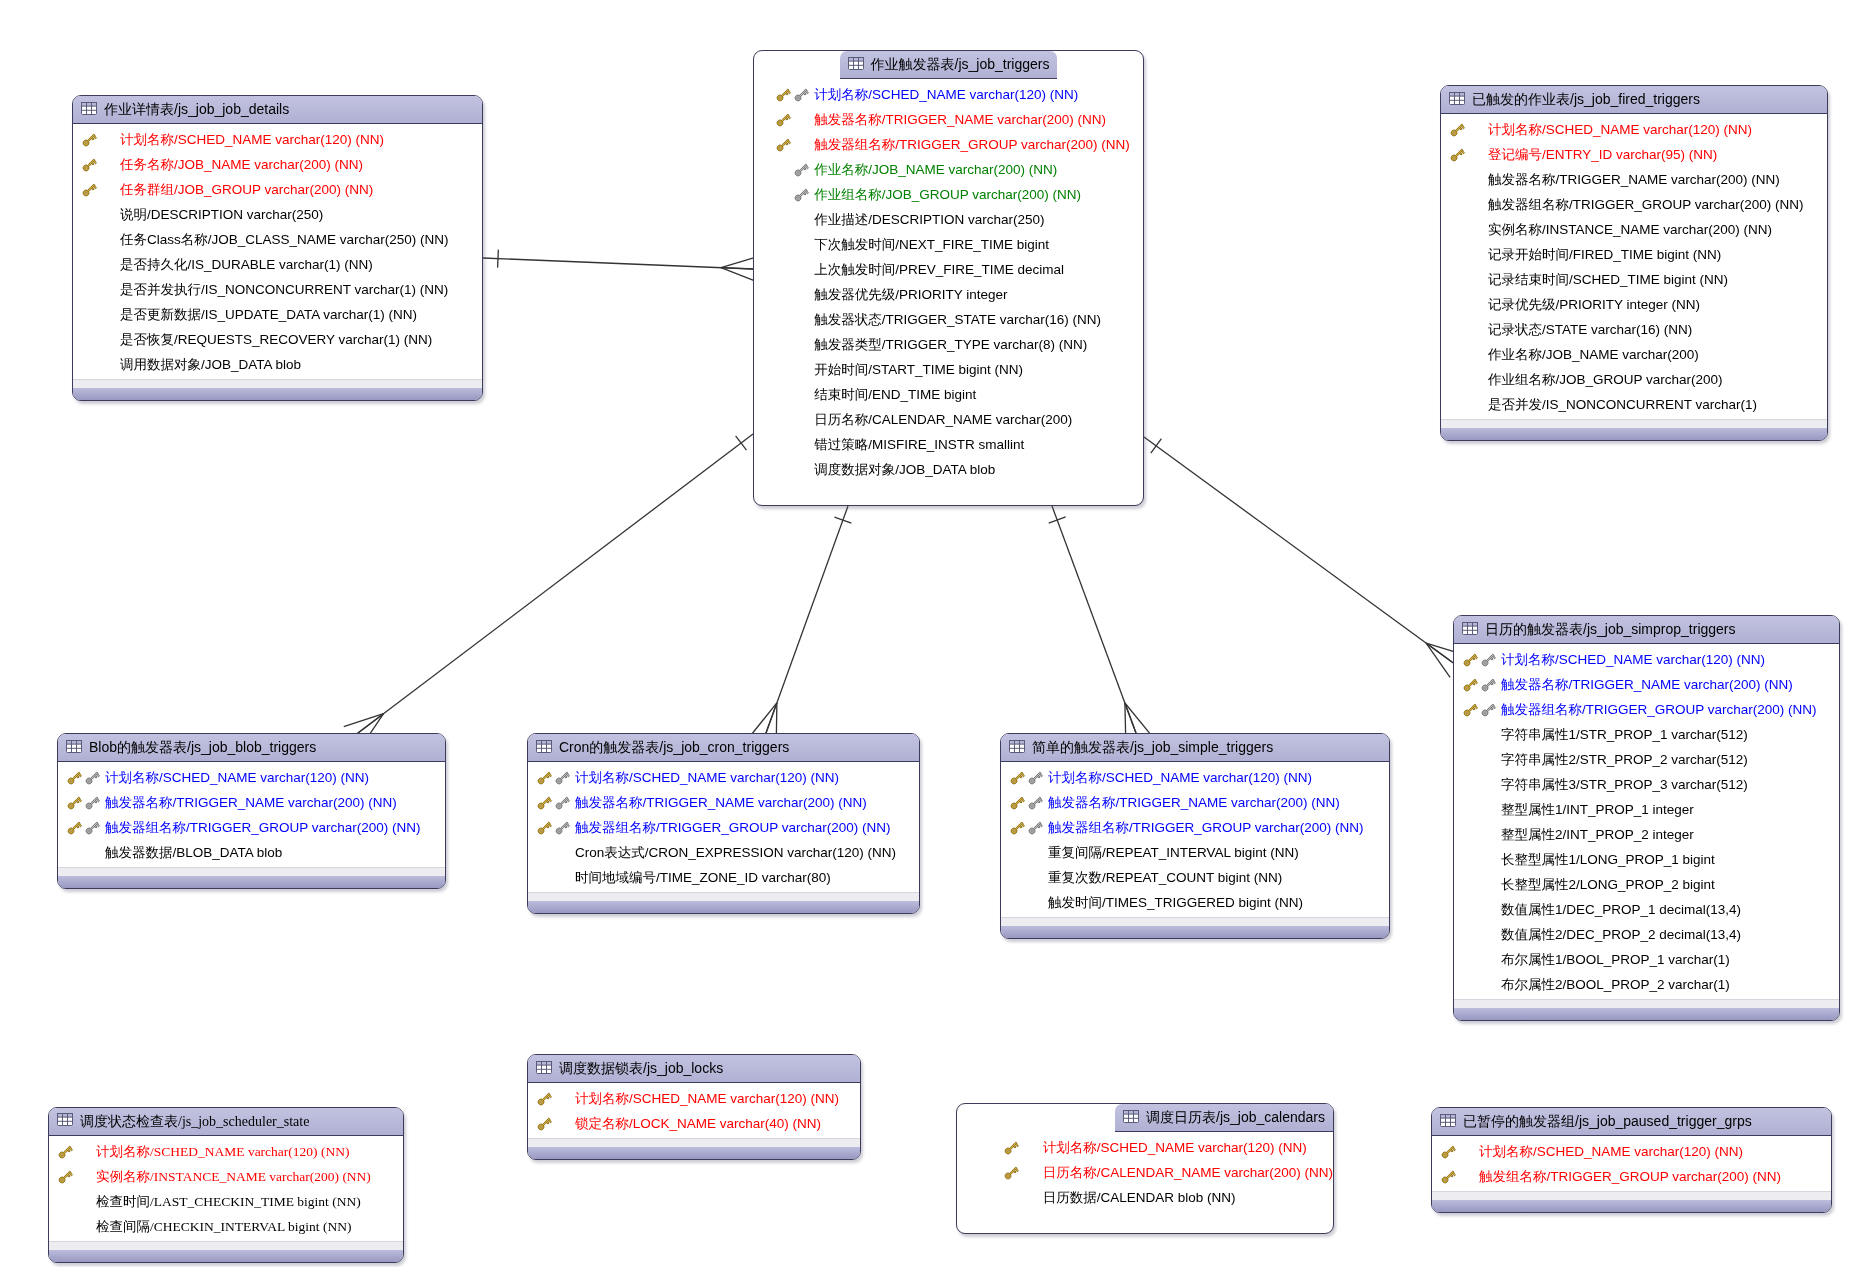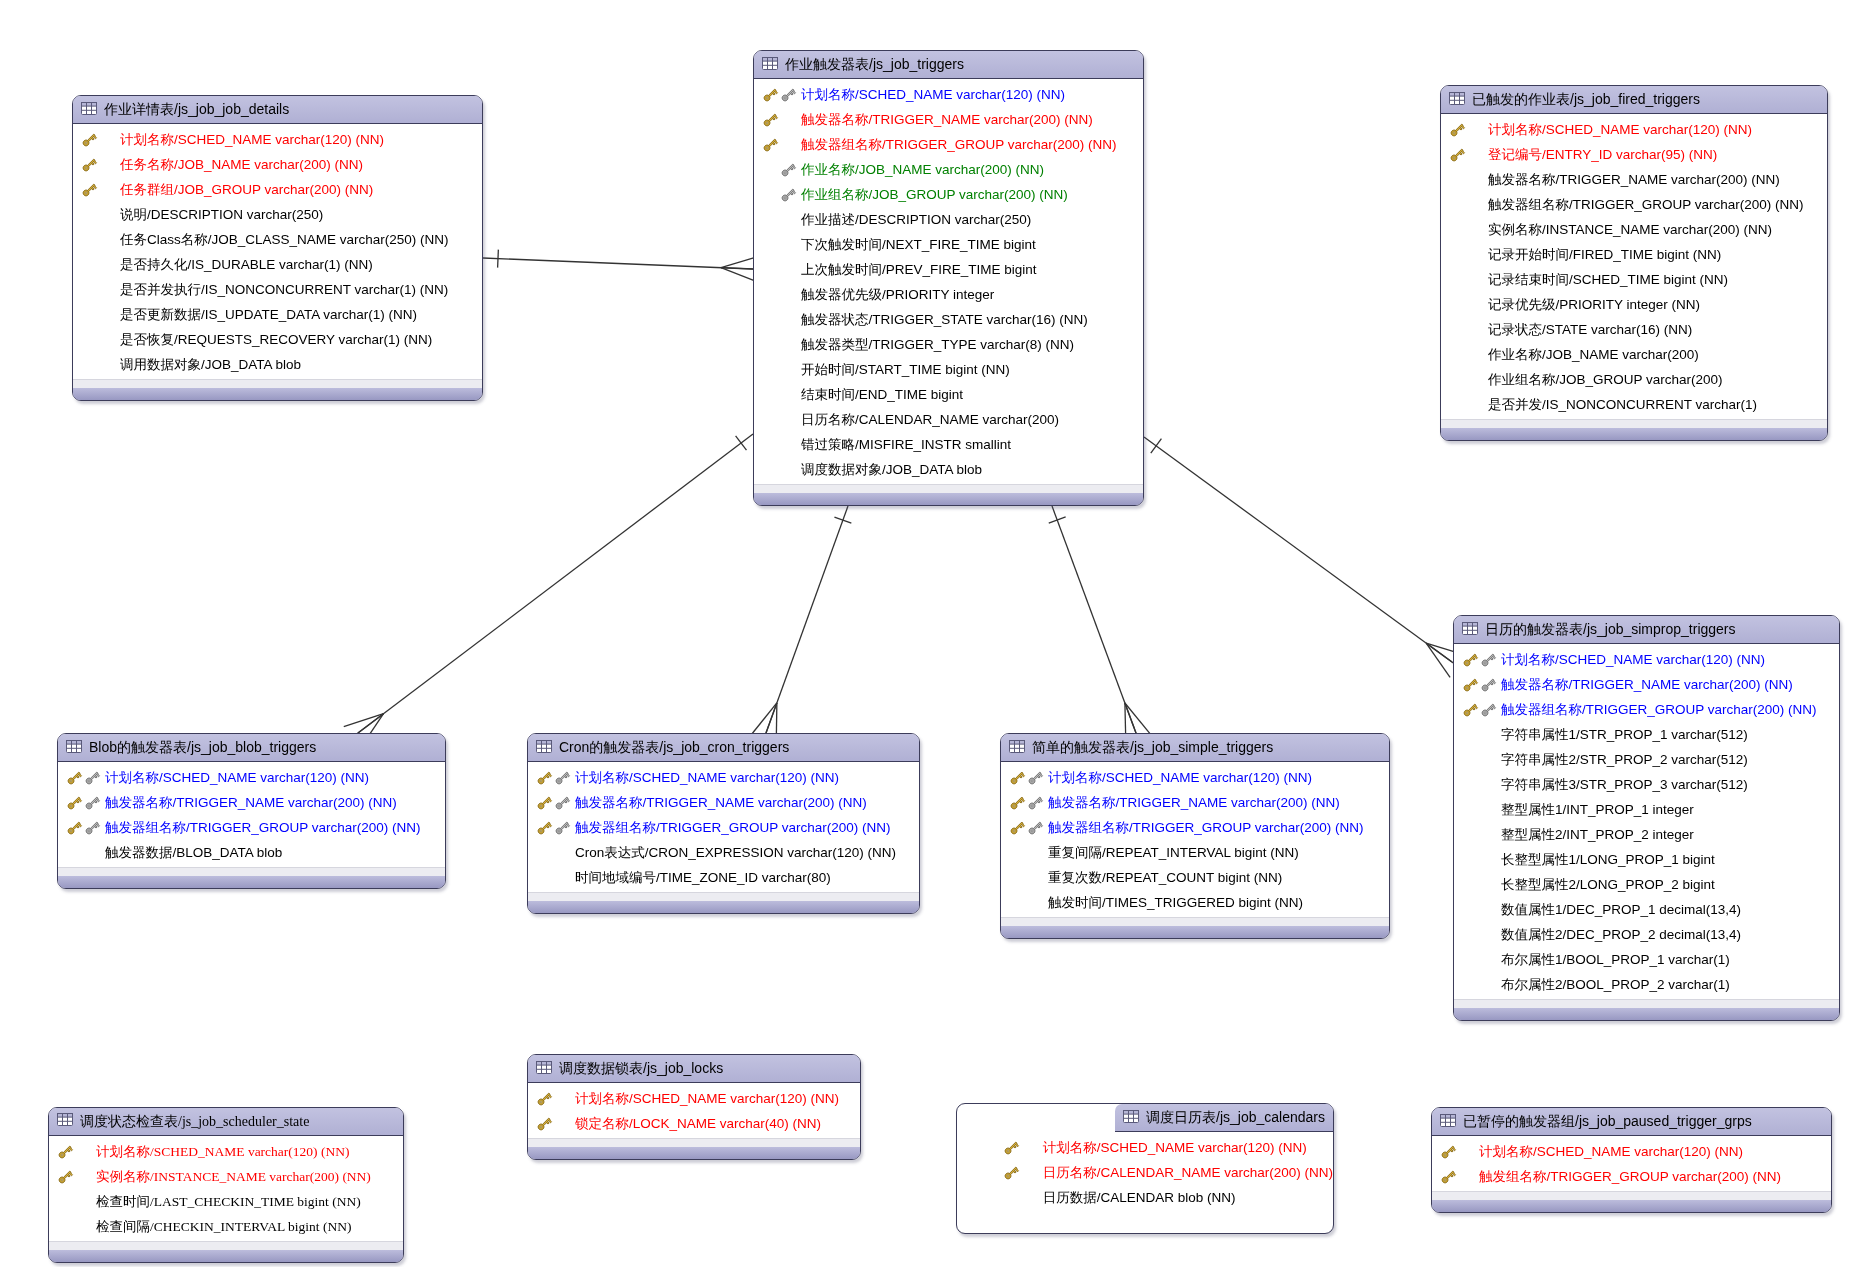--- a/index.html
+++ b/index.html
@@ -180,21 +180,21 @@
         </div>
         <div class="col-row">
           <span class="keyslot"></span>
           <span class="keyslot"></span>
           <span class="col-label col-none">调用数据对象/JOB_DATA blob</span>
         </div>
       </div>
       <div class="tbl-graybar"></div>
       <div class="tbl-footer"></div>
     </div>
-    <div class="db-table" style="left: 753px; top: 50px; min-width: 391px;">
+    <div class="db-table" style="left: 753px; top: 50px; min-width: 391px; align-items: center;">
       <div class="tbl-header">
         <span><svg width="16" height="13" viewBox="0 0 16 13">
     <rect x="0.5" y="0.5" width="15" height="12" rx="1" fill="#ffffff" stroke="#5a5a7a"></rect>
     <rect x="0.5" y="0.5" width="15" height="3.6" fill="#b6b6d6" stroke="#5a5a7a"></rect>
     <line x1="5.5" y1="0.5" x2="5.5" y2="12.5" stroke="#5a5a7a"></line>
     <line x1="10.5" y1="0.5" x2="10.5" y2="12.5" stroke="#5a5a7a"></line>
     <line x1="0.5" y1="8.3" x2="15.5" y2="8.3" stroke="#5a5a7a"></line>
   </svg></span>
         <span>作业触发器表/js_job_triggers</span>
       </div>
@@ -290,21 +290,21 @@
           <span class="col-label col-none">作业描述/DESCRIPTION varchar(250)</span>
         </div>
         <div class="col-row">
           <span class="keyslot"></span>
           <span class="keyslot"></span>
           <span class="col-label col-none">下次触发时间/NEXT_FIRE_TIME bigint</span>
         </div>
         <div class="col-row">
           <span class="keyslot"></span>
           <span class="keyslot"></span>
-          <span class="col-label col-none">上次触发时间/PREV_FIRE_TIME bigint</span>
+          <span class="col-label col-none">上次触发时间/PREV_FIRE_TIME decimal</span>
         </div>
         <div class="col-row">
           <span class="keyslot"></span>
           <span class="keyslot"></span>
           <span class="col-label col-none">触发器优先级/PRIORITY integer</span>
         </div>
         <div class="col-row">
           <span class="keyslot"></span>
           <span class="keyslot"></span>
           <span class="col-label col-none">触发器状态/TRIGGER_STATE varchar(16) (NN)</span>

